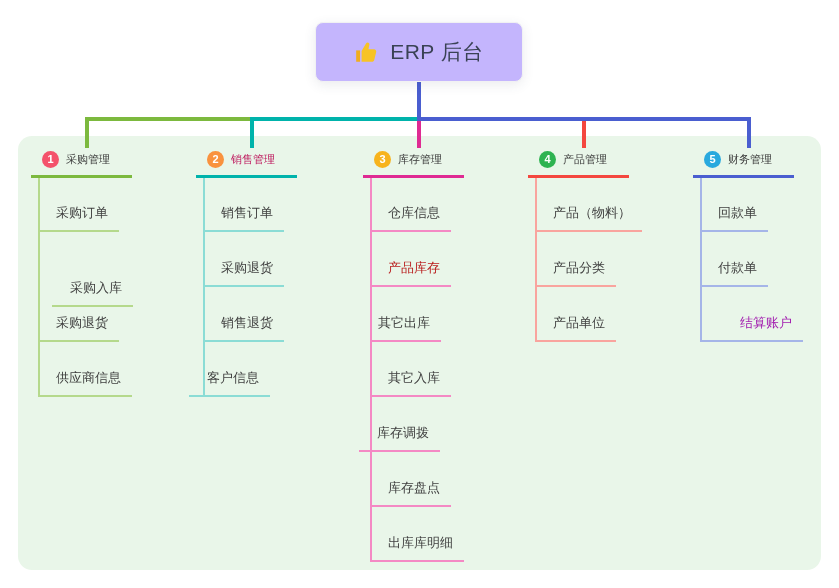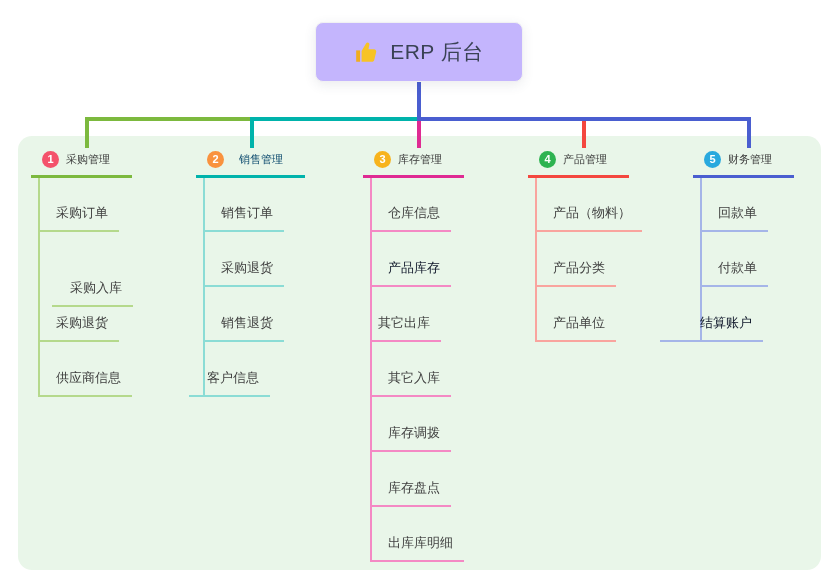--- a/index.html
+++ b/index.html
@@ -129,49 +129,49 @@
         <span class="badge" style="background: rgb(244, 82, 107);">1</span>
         <span class="branch-label" style="color: rgb(59, 59, 59);">采购管理</span>
       </div>
       <div class="vline" style="left: 38px; top: 177px; height: 220px; background: rgb(181, 217, 140);"></div>
       <div class="child-item" style="left: 38px; top: 204px; border-bottom-color: rgb(181, 217, 140); color: rgb(63, 63, 63);">采购订单</div>
       <div class="child-item" style="left: 52px; top: 259px; border-bottom-color: rgb(181, 217, 140); color: rgb(63, 63, 63); margin-top: 20px;">采购入库</div>
       <div class="child-item" style="left: 38px; top: 314px; border-bottom-color: rgb(181, 217, 140); color: rgb(63, 63, 63);">采购退货</div>
       <div class="child-item" style="left: 38px; top: 369px; border-bottom-color: rgb(181, 217, 140); color: rgb(63, 63, 63);">供应商信息</div>
       <div class="branch-header" style="left: 196px; top: 148px; border-bottom-color: rgb(0, 179, 171);">
         <span class="badge" style="background: rgb(249, 146, 62);">2</span>
-        <span class="branch-label" style="color: #0c4a6e; margin-left: 8px;">销售管理</span>
+        <span class="branch-label" style="color: #be185d;">销售管理</span>
       </div>
       <div class="vline" style="left: 203px; top: 177px; height: 220px; background: rgb(139, 220, 213);"></div>
       <div class="child-item" style="left: 203px; top: 204px; border-bottom-color: rgb(139, 220, 213); color: rgb(63, 63, 63);">销售订单</div>
       <div class="child-item" style="left: 203px; top: 259px; border-bottom-color: rgb(139, 220, 213); color: rgb(63, 63, 63);">采购退货</div>
       <div class="child-item" style="left: 203px; top: 314px; border-bottom-color: rgb(139, 220, 213); color: rgb(63, 63, 63);">销售退货</div>
       <div class="child-item" style="left: 189px; top: 369px; border-bottom-color: rgb(139, 220, 213); color: rgb(63, 63, 63);">客户信息</div>
       <div class="branch-header" style="left: 363px; top: 148px; border-bottom-color: rgb(223, 43, 147);">
         <span class="badge" style="background: rgb(247, 179, 28);">3</span>
         <span class="branch-label" style="color: rgb(59, 59, 59);">库存管理</span>
       </div>
       <div class="vline" style="left: 370px; top: 177px; height: 385px; background: rgb(244, 137, 196);"></div>
       <div class="child-item" style="left: 370px; top: 204px; border-bottom-color: rgb(244, 137, 196); color: rgb(63, 63, 63);">仓库信息</div>
-      <div class="child-item" style="left: 370px; top: 259px; border-bottom-color: rgb(244, 137, 196); color: #0f172a;">产品库存</div>
+      <div class="child-item" style="left: 370px; top: 259px; border-bottom-color: rgb(244, 137, 196); color: #b91c1c;">产品库存</div>
       <div class="child-item" style="left: 370px; top: 314px; border-bottom-color: rgb(244, 137, 196); color: rgb(63, 63, 63); padding-left: 8px;">其它出库</div>
       <div class="child-item" style="left: 370px; top: 369px; border-bottom-color: rgb(244, 137, 196); color: rgb(63, 63, 63);">其它入库</div>
-      <div class="child-item" style="left: 370px; top: 424px; border-bottom-color: rgb(244, 137, 196); color: rgb(63, 63, 63);">库存调拨</div>
+      <div class="child-item" style="left: 359px; top: 424px; border-bottom-color: rgb(244, 137, 196); color: rgb(63, 63, 63);">库存调拨</div>
       <div class="child-item" style="left: 370px; top: 479px; border-bottom-color: rgb(244, 137, 196); color: rgb(63, 63, 63);">库存盘点</div>
       <div class="child-item" style="left: 370px; top: 534px; border-bottom-color: rgb(244, 137, 196); color: rgb(63, 63, 63);">出库库明细</div>
       <div class="branch-header" style="left: 528px; top: 148px; border-bottom-color: rgb(244, 71, 63);">
         <span class="badge" style="background: rgb(46, 179, 81);">4</span>
         <span class="branch-label" style="color: rgb(59, 59, 59);">产品管理</span>
       </div>
       <div class="vline" style="left: 535px; top: 177px; height: 165px; background: rgb(249, 164, 158);"></div>
       <div class="child-item" style="left: 535px; top: 204px; border-bottom-color: rgb(249, 164, 158); color: rgb(63, 63, 63);">产品（物料）</div>
       <div class="child-item" style="left: 535px; top: 259px; border-bottom-color: rgb(249, 164, 158); color: rgb(63, 63, 63);">产品分类</div>
       <div class="child-item" style="left: 535px; top: 314px; border-bottom-color: rgb(249, 164, 158); color: rgb(63, 63, 63);">产品单位</div>
       <div class="branch-header" style="left: 693px; top: 148px; border-bottom-color: rgb(74, 94, 208);">
         <span class="badge" style="background: rgb(41, 169, 222);">5</span>
         <span class="branch-label" style="color: rgb(59, 59, 59);">财务管理</span>
       </div>
       <div class="vline" style="left: 700px; top: 177px; height: 165px; background: rgb(165, 181, 232);"></div>
       <div class="child-item" style="left: 700px; top: 204px; border-bottom-color: rgb(165, 181, 232); color: rgb(63, 63, 63);">回款单</div>
       <div class="child-item" style="left: 700px; top: 259px; border-bottom-color: rgb(165, 181, 232); color: rgb(63, 63, 63);">付款单</div>
-      <div class="child-item" style="left: 660px; top: 314px; border-bottom-color: rgb(165, 181, 232); color: #0f172a; padding-left: 40px;">结算账户</div>
+      <div class="child-item" style="left: 700px; top: 314px; border-bottom-color: rgb(165, 181, 232); color: #a21caf; padding-left: 40px;">结算账户</div>
     </div>
 </div>
 
 </body></html>

